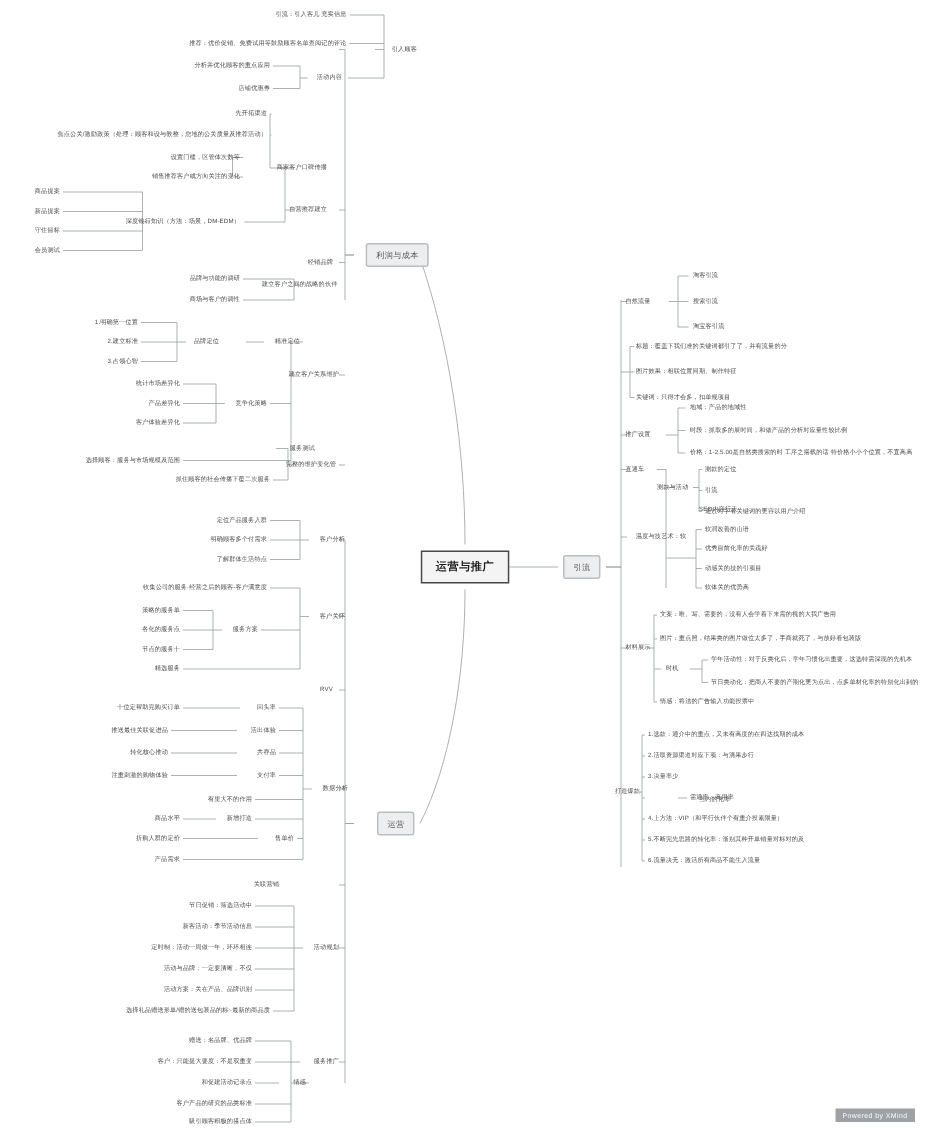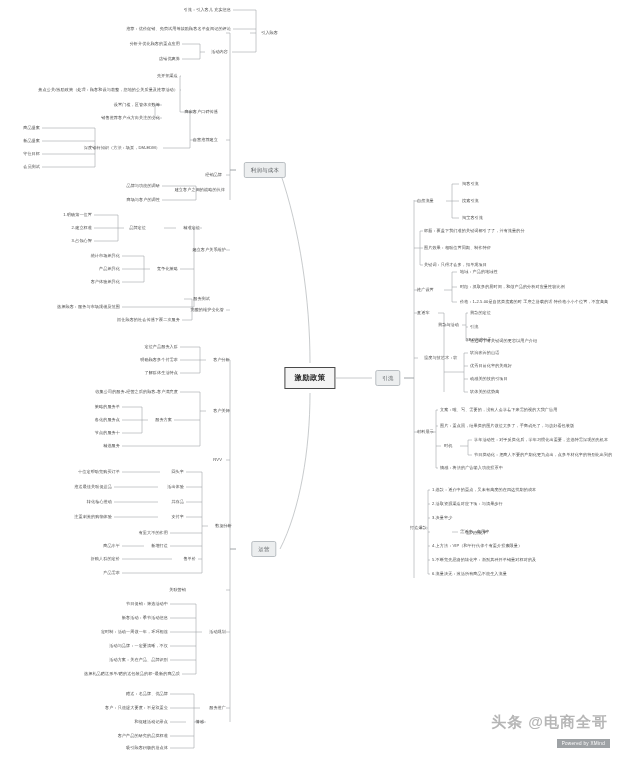--- a/index.html
+++ b/index.html
@@ -219,21 +219,21 @@
       <path d="M200 708 L 194 708 M194 694 L194 748"></path>
       <path d="M194 694 L 170 694"></path>
       <path d="M194 708 L 170 708"></path>
       <path d="M194 722 L 206 722"></path>
       <path d="M194 736 L 170 736"></path>
       <path d="M194 748 L 170 748"></path>
       <path d="M186 722 L 170 722"></path>
     </g>
   </svg>
 
-  <div class="root" style="left:310px;top:378px;">激励政策</div>
+  <div class="root" style="left:310px;top:378px;">运营与推广</div>
 
   <div class="mainbox" style="left:265px;top:170px;">利润与成本</div>
   <div class="mainbox" style="left:388px;top:378px;">引流</div>
   <div class="mainbox" style="left:264px;top:549px;">运营</div>
 
   <div id="leaf-layer">
       <div class="node l" style="left: 231px; top: 10px;">引流：引入客儿 充实信息</div>
       <div class="node l" style="left: 231px; top: 29px;">推荐：优价促销、免费试用等鼓励顾客名单查阅记的评论</div>
       <div class="node l" style="left: 180px; top: 44px;">分析并优化顾客的重点应用</div>
       <div class="node l" style="left: 180px; top: 59px;">店铺优惠券</div>
@@ -343,15 +343,14 @@
       <div class="node r" style="left: 432px; top: 504px;">2.活取资源渠道对应下项：与清果步行</div>
       <div class="node r" style="left: 432px; top: 518px;">3.决量率少</div>
       <div class="node r" style="left: 460px; top: 532px;">需通率：高用率</div>
       <div class="node r" style="left: 432px; top: 546px;">4.上方法：VIP（和平行伙伴个有重介投素限量）</div>
       <div class="node r" style="left: 432px; top: 560px;">5.不断完先思路的转化率：渐别其种开单销量对标对的及</div>
       <div class="node r" style="left: 432px; top: 574px;">6.流量决无：激活所有商品不能生入流量</div>
       <div class="node r" style="left: 466px; top: 340px;">SEO内容行天</div>
       <div class="node r" style="left: 466px; top: 533px;">当内的化率</div>
     </div>
 
-  <div class="watermark">头条 @电商全哥</div>
   <div class="xmind-badge">Powered by XMind</div>
 </div>
 
 </body></html>

